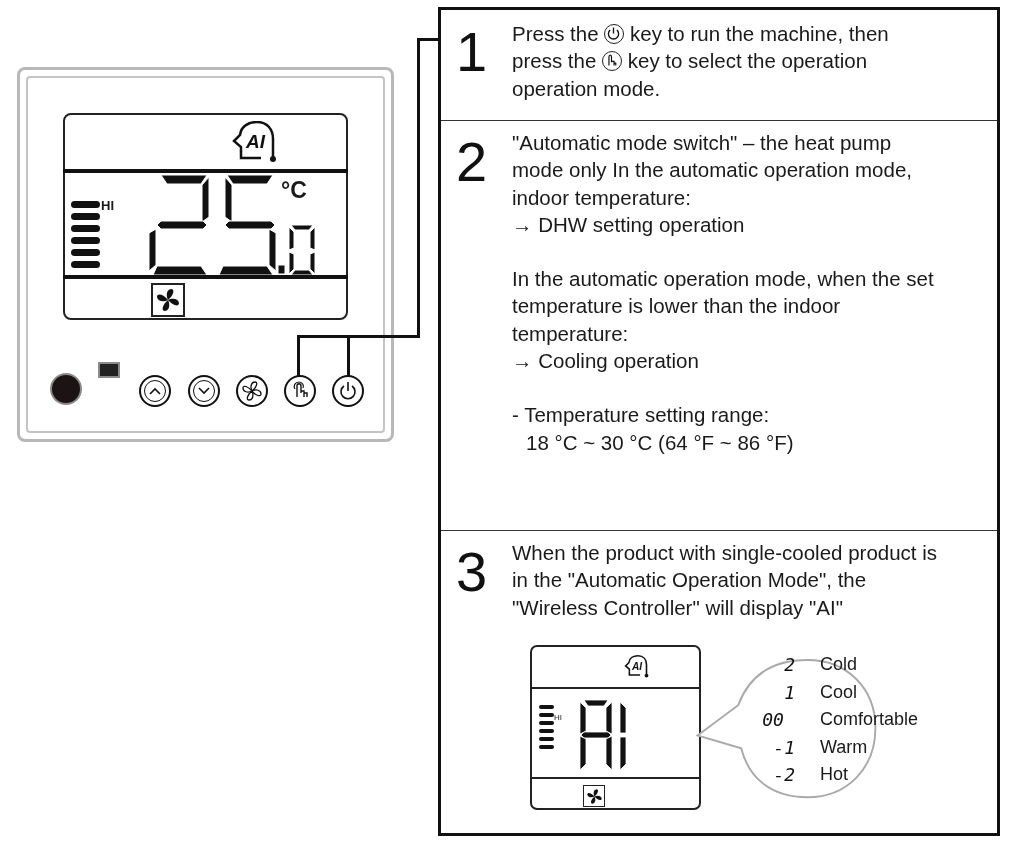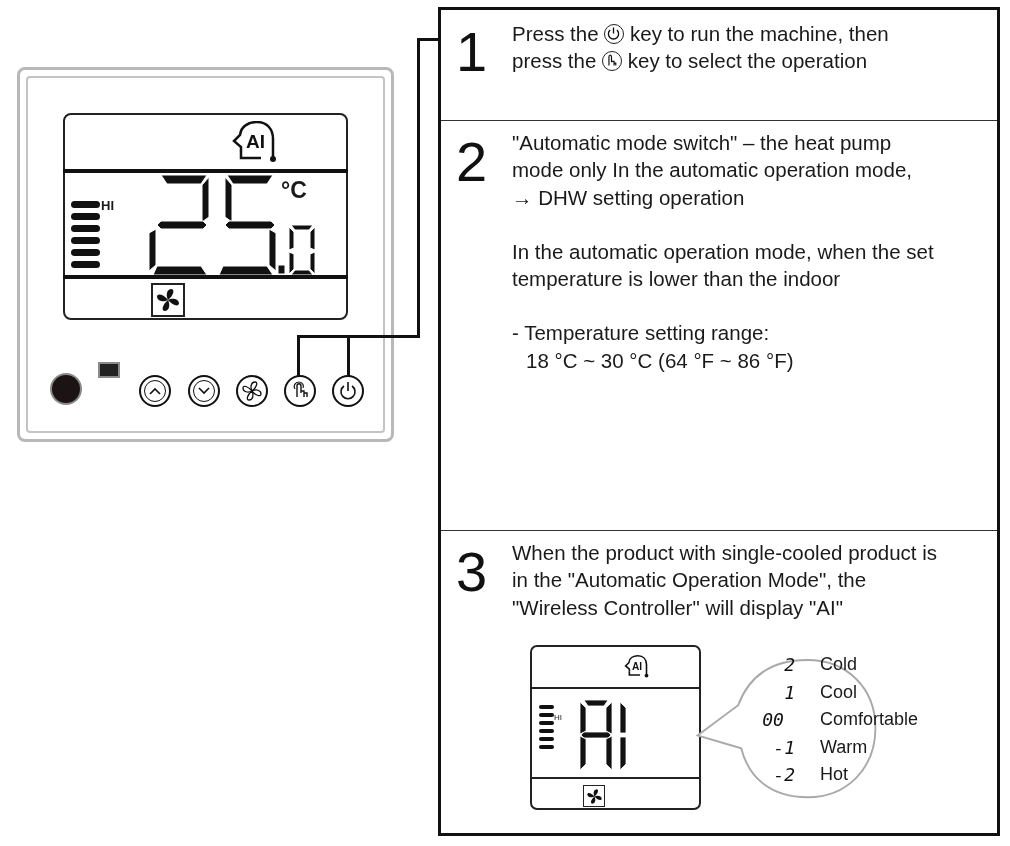--- a/index.html
+++ b/index.html
@@ -11,21 +11,21 @@
     border: 3px solid #b8b8b8; border-radius: 8px; box-sizing: border-box; background: #fff; }
   .panel-inner { position: absolute; left: 6px; top: 6px; right: 6px; bottom: 6px;
     border: 2px solid #c4c4c4; border-radius: 4px; }
 
   .lcd { position: absolute; left: 63px; top: 113px; width: 285px; height: 207px;
     border: 2px solid #222; border-radius: 8px; box-sizing: border-box; background: #fff; }
   .lcd .bar { position: absolute; left: -2px; right: -2px; height: 4px; background: #111; }
   .lcd .bar.top { top: 54px; }
   .lcd .bar.bot { top: 160px; }
 
-  .ai-icon { position: absolute; }
+  .ai-icon { position: absolute; font-style: italic; }
   .ai-icon svg { display: block; }
 
   .seg-svg { position: absolute; }
 
   .deg-c { position: absolute; left: 216px; top: 62px; font-size: 23px; font-weight: bold; }
 
   .hi-label { position: absolute; font-weight: bold; }
   .level-bars { position: absolute; }
   .level-bars span { display: block; background: #111; border-radius: 6px; }
 
@@ -197,32 +197,36 @@
             </svg></span>
         <span>key to run the machine, then</span>
       </p>
       <p>
         <span>press the</span>
         <span class="inline-key"><svg width="17" height="17" viewBox="0 0 20 20" style="position:absolute;left:0;top:0;">
               <path d="M7 16 L7 6 C7 3 10 3 10 6 L10 12 M10 11 L13 11 L13 16 M13 13 L15 13 L15 16" fill="none" stroke="#111" stroke-width="1.4"></path>
             </svg></span>
         <span>key to select the operation</span>
       </p>
+      <p>operation mode.</p>
     </div>
   </div>
 
   <div class="step" style="top:110px; height:410px;">
     <div class="step-num" style="top:14px;">2</div>
     <div class="step-text" style="top:9px;">
       <p>"Automatic mode switch" – the heat pump</p>
       <p>mode only In the automatic operation mode,</p>
+      <p>indoor temperature:</p>
       <p>→ DHW setting operation</p>
       <div class="blank"></div>
       <p>In the automatic operation mode, when the set</p>
       <p>temperature is lower than the indoor</p>
+      <p>temperature:</p>
+      <p>→ Cooling operation</p>
       <div class="blank"></div>
       <p>- Temperature setting range:</p>
       <p class="indent2">18 °C ~ 30 °C (64 °F ~ 86 °F)</p>
     </div>
   </div>
 
   <div class="step" style="top:520px; height:303px;">
     <div class="step-num" style="top:14px;">3</div>
     <div class="step-text" style="top:9px;">
       <p>When the product with single-cooled product is</p>

